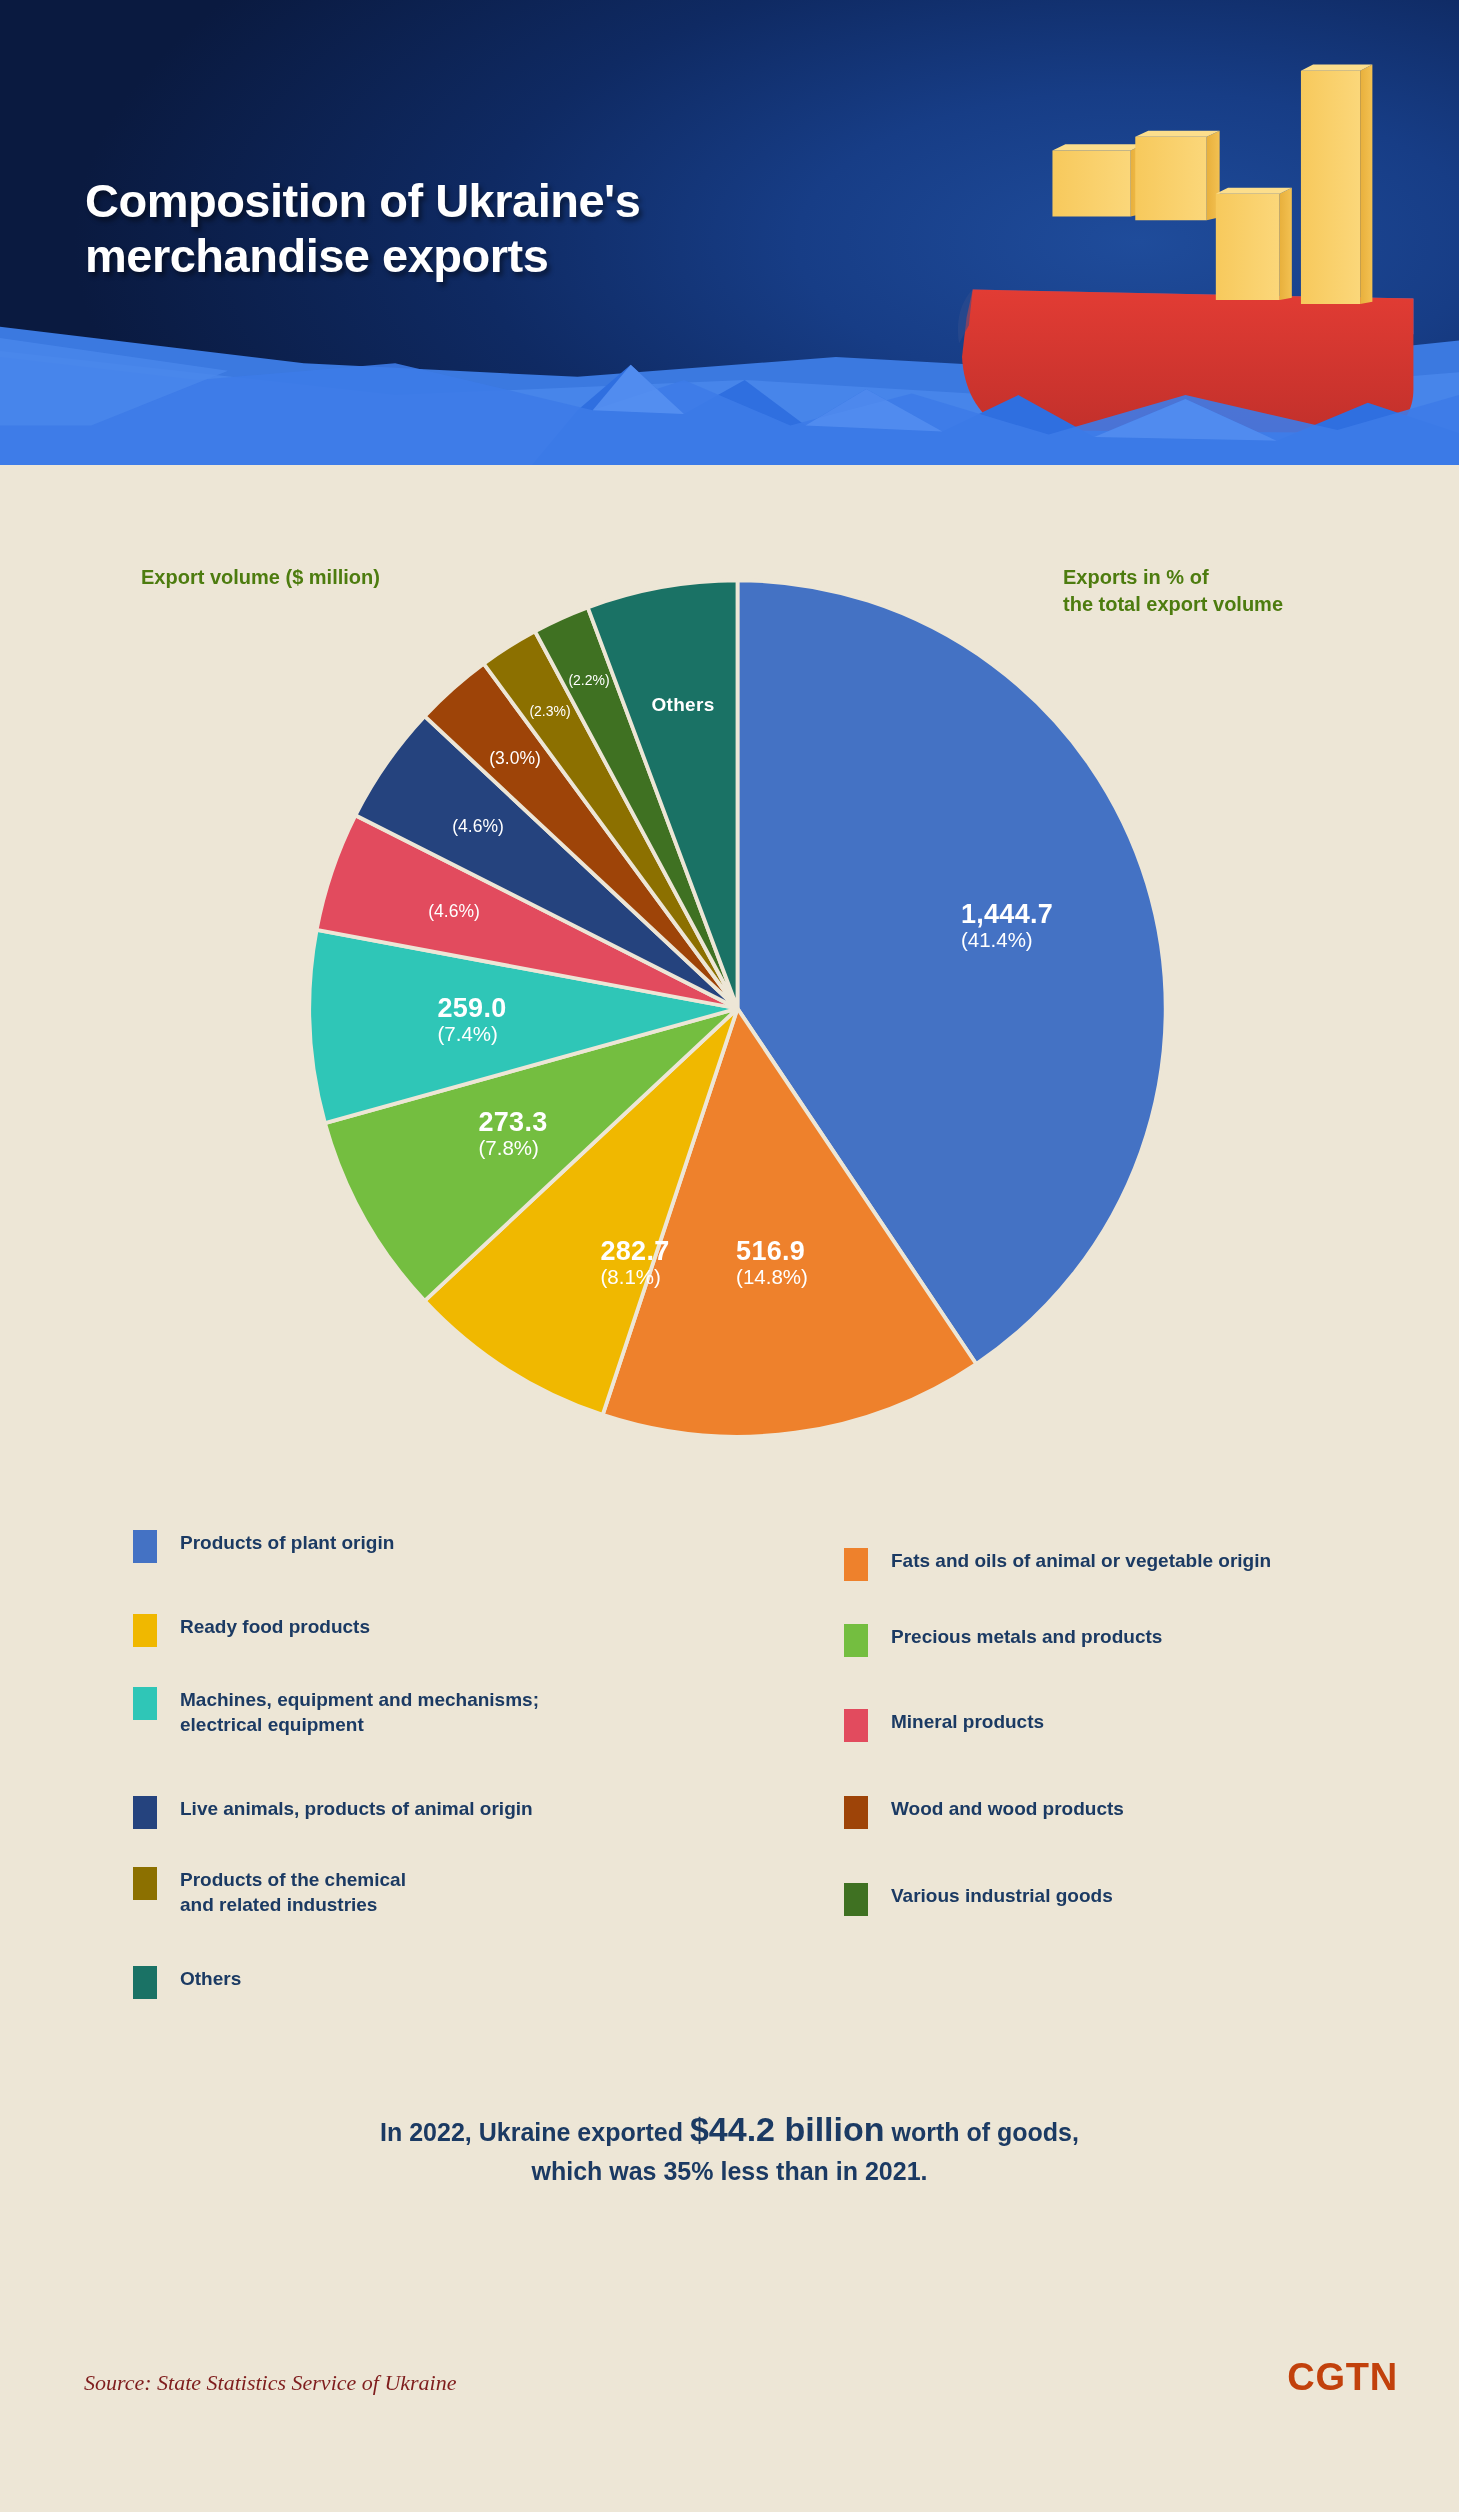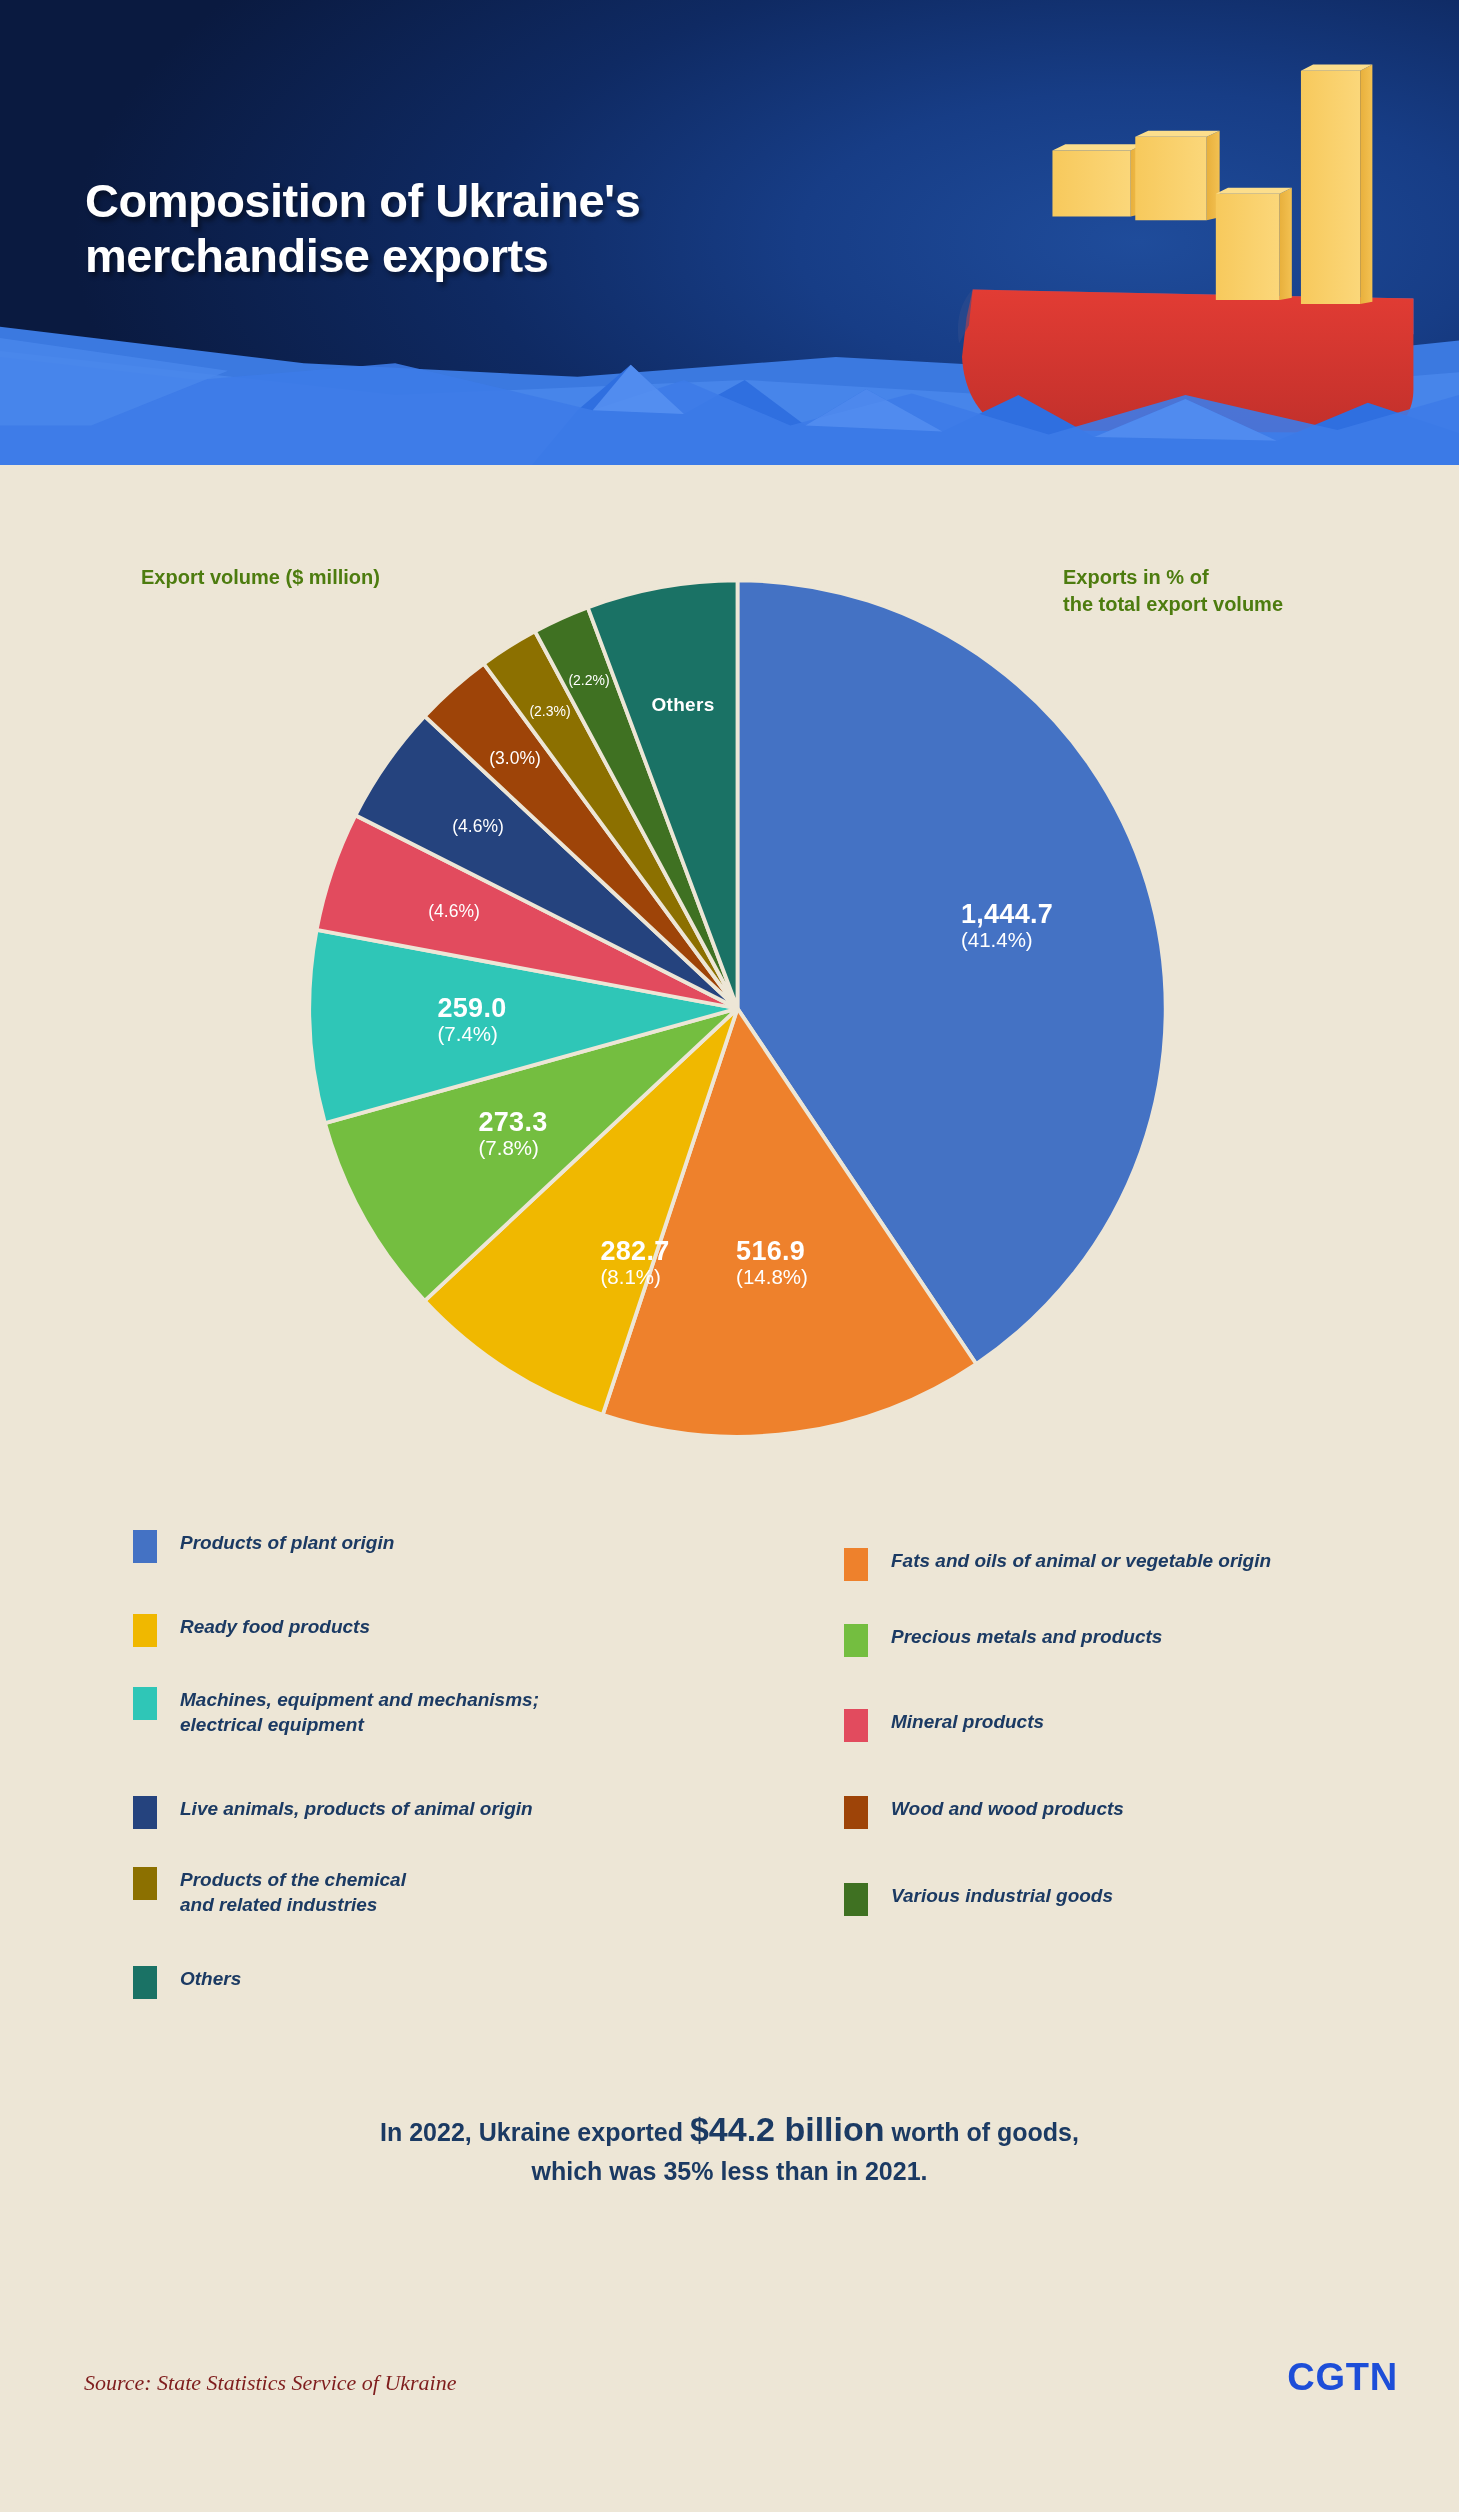--- a/index.html
+++ b/index.html
@@ -60,21 +60,21 @@
     font-size: 27px;
     font-weight: bold;
     letter-spacing: 0.3px;
   }
   .pie-label .pct { display: block; font-size: 20.5px; font-weight: normal; }
   .pie-label.small .pct { font-size: 17.5px; }
   .pie-label.tiny .pct  { font-size: 14px; }
   .pie-label.name .val  { font-size: 19px; font-weight: bold; }
 
   
-  .legend { position: absolute; left: 0; top: 1528px; width: 1324px; height: 502px; font-style: italic; }
+  .legend { position: absolute; left: 0; top: 1528px; width: 1324px; height: 502px; }
   .legend-col { position: absolute; top: 0; }
   .legend-col.col-left  { left: 133px;  width: 684px; }
   .legend-col.col-right { left: 844px; width: 608px; }
   .legend-item { position: absolute; display: flex; align-items: flex-start; }
   .swatch {
     width: 24px; height: 33px; flex: 0 0 24px; margin-right: 23px; margin-top: 1.5px;
   }
   .legend-text {
     color: #1B3A63; font-size: 19px; font-weight: bold; line-height: 1.30;
     white-space: pre-line; padding-top: 3px;
@@ -89,21 +89,21 @@
   .summary .big { font-size: 34px; font-weight: bold; }
 
   
   .source {
     position: absolute; left: 84px; top: 2370px;
     color: #7f1d1d; font-size: 22px; font-style: italic;
     font-family: "Liberation Serif", serif; font-weight: normal;
   }
   .cgtn-logo {
     position: absolute; right: 61px; top: 2356px;
-    color: #1d4ed8; font-size: 38px; font-weight: bold; letter-spacing: 0.8px;
+    color: #c2410c; font-size: 38px; font-weight: bold; letter-spacing: 0.8px;
   }
 </style>
 </head>
 <body>
 
 <div class="page">
 
   <div class="header">
     <svg class="header-svg" viewBox="0 0 1920 612" preserveAspectRatio="none">
       <defs>

